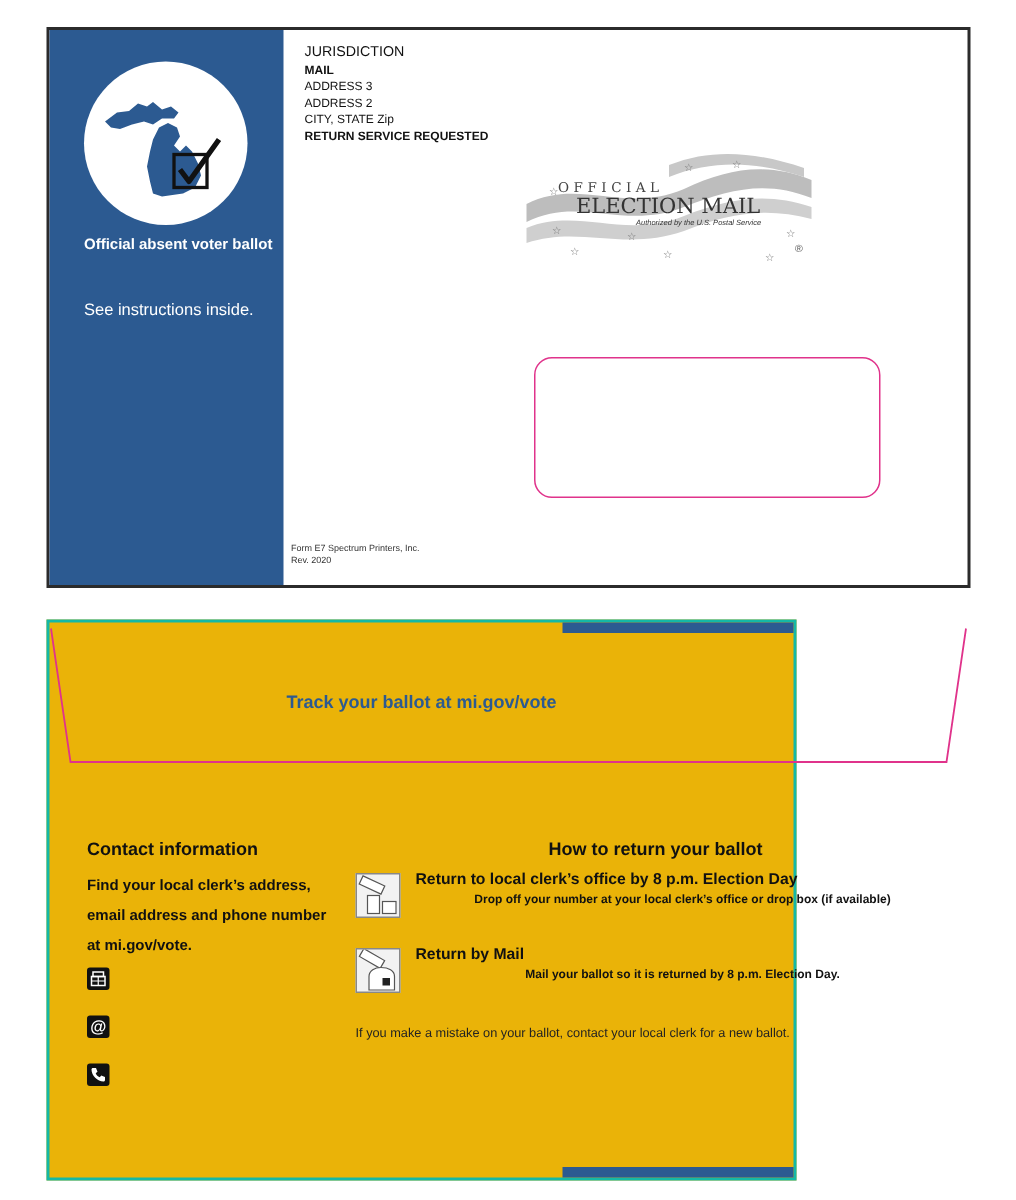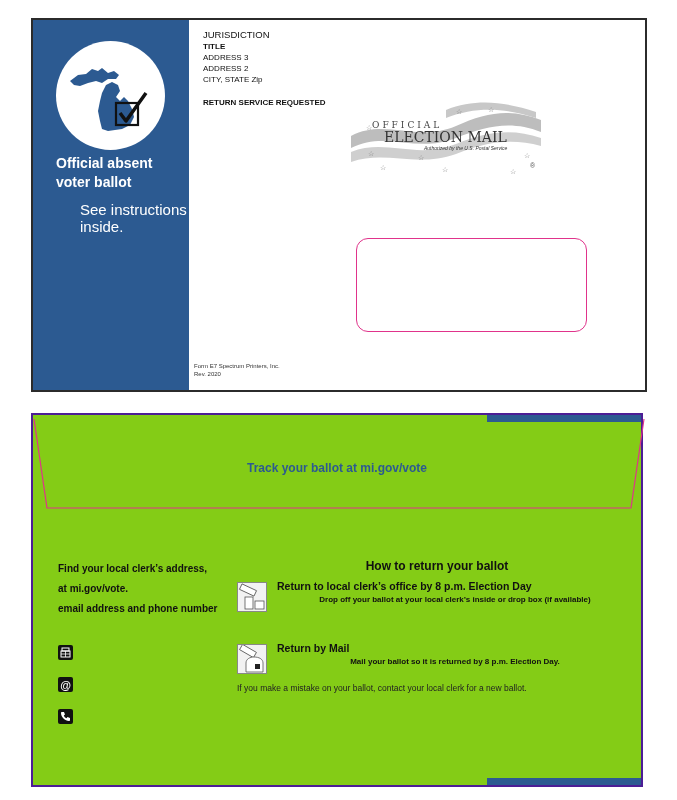--- a/index.html
+++ b/index.html
@@ -15,45 +15,45 @@
       position: absolute; left: 0; top: 0; width: 156px; height: 100%;
       background: #2c5a91;
     }
     .logo-circle {
       position: absolute; left: 23px; top: 21px; width: 109px; height: 109px;
       border-radius: 50%; background: #ffffff;
     }
     .logo-circle svg { position: absolute; left: 0; top: 0; }
     .panel-title {
       position: absolute; left: 23px; top: 134px; width: 130px;
-      color: #fff; font-weight: bold; font-size: 14px; line-height: 19px;
+      color: #fff; font-weight: bold; font-size: 10px; line-height: 19px;
     }
     .panel-sub {
-      position: absolute; left: 23px; top: 181px; color: #fff; font-size: 15px; margin-left: 24px;
+      position: absolute; left: 23px; top: 181px; color: #fff; font-size: 11px;
     }
 
     .return-addr { position: absolute; left: 170px; top: 9px; font-size: 8px; line-height: 11px; }
     .return-addr .jur { font-weight: normal; font-size: 9.5px; line-height: 12px; }
     .return-addr .title { font-weight: bold; }
-    .return-addr .rsr { font-weight: bold; margin-top: 12px; }
+    .return-addr .rsr { font-weight: bold; margin-top: 0; }
 
     .election-mail { position: absolute; left: 313px; top: 78px; }
 
     .address-window {
       position: absolute; left: 323px; top: 218px; width: 231px; height: 94px;
       border: 1.5px solid #e0338b; border-radius: 12px;
     }
     .form-info {
       position: absolute; left: 161px; top: 342px; font-size: 6px; line-height: 8px; color: #333;
     }
 
     
     .back {
-      position: absolute; left: 31px; top: 413px; width: 612px; height: 374px;
-      border: 2px solid #4c1d95; background: #84cc16;
+      position: absolute; left: 31px; top: 413px; width: 500px; height: 374px;
+      border: 2px solid #14b8a6; background: #eab308;
     }
     .back .blue-strip-top {
       position: absolute; right: 0; top: 0; width: 154px; height: 7px; background: #2c5a91;
     }
     .back .blue-strip-bottom {
       position: absolute; right: 0; bottom: 0; width: 154px; height: 7px; background: #2c5a91;
     }
     .flap-svg { position: absolute; left: 0; top: 0; }
     .track-text {
       position: absolute; left: 0; width: 100%; top: 46px; text-align: center;
@@ -94,21 +94,21 @@
         <rect x="60" y="62" width="22" height="22" fill="none" stroke="#111" stroke-width="2.2"></rect>
         <path d="M64 72 L70 80 L90 52" fill="none" stroke="#111" stroke-width="3.5" stroke-linejoin="round"></path>
       </svg>
     </div>
     <div class="panel-title">Official absent voter ballot</div>
     <div class="panel-sub">See instructions inside.</div>
   </div>
 
   <div class="return-addr">
     <div class="jur">JURISDICTION</div>
-    <div class="title">TITLE</div>
+    <div class="title">MAIL</div>
     <div>ADDRESS 3</div>
     <div>ADDRESS 2</div>
     <div>CITY, STATE Zip</div>
     <div class="rsr">RETURN SERVICE REQUESTED</div>
   </div>
 
   <div class="election-mail">
     <svg width="200" height="80" viewBox="0 0 200 80">
       <path d="M5 38 C40 20 70 45 110 28 C140 14 165 10 195 22 L195 34 C165 22 140 28 110 40 C70 56 40 32 5 50 Z" fill="#bdbdbd"></path>
       <path d="M5 54 C40 40 70 62 110 46 C140 34 165 30 195 40 L195 48 C165 40 140 44 110 56 C70 70 40 52 5 64 Z" fill="#cfcfcf"></path>
@@ -138,23 +138,24 @@
 </div>
 
 <div class="back">
   <div class="blue-strip-top"></div>
   <svg class="flap-svg" width="612" height="100" viewBox="0 0 612 100">
     <polyline points="1,4 14,93 598,93 611,4" fill="none" stroke="#e0338b" stroke-width="1.2"></polyline>
   </svg>
   <div class="track-text">Track your ballot at mi.gov/vote</div>
 
   <div class="contact">
+    <h3>Contact information</h3>
     <p>Find your local clerk’s address,</p>
+    <p>email address and phone number</p>
     <p>at mi.gov/vote.</p>
-    <p>email address and phone number</p>
     <div class="contact-icon" style="top:86px;">
       <svg width="11" height="11" viewBox="0 0 11 11">
           <rect x="2" y="1" width="7" height="3" fill="none" stroke="#fff" stroke-width="1"></rect>
           <rect x="1" y="4" width="9" height="6" fill="none" stroke="#fff" stroke-width="1"></rect>
           <line x1="5.5" y1="4" x2="5.5" y2="10" stroke="#fff" stroke-width="0.8"></line>
           <line x1="1" y1="7" x2="10" y2="7" stroke="#fff" stroke-width="0.8"></line>
         </svg>
     </div>
     <div class="contact-icon" style="top:118px; font-size:11px; font-weight:bold;">@</div>
     <div class="contact-icon" style="top:150px;">
@@ -169,24 +170,24 @@
     <div class="method" style="height:42px;padding-left:12px;">
       <div class="micon">
         <svg width="28" height="28" viewBox="0 0 28 28">
             <rect x="2" y="4" width="16" height="6" transform="rotate(25 10 7)" fill="#fff" stroke="#555" stroke-width="0.8"></rect>
             <rect x="7" y="14" width="8" height="12" fill="#fff" stroke="#555" stroke-width="0.8"></rect>
             <rect x="17" y="18" width="9" height="8" fill="#fff" stroke="#555" stroke-width="0.8"></rect>
           </svg>
       </div>
       <div class="mtitle">Return to local clerk’s office by 8 p.m. Election Day</div>
       <div class="mdesc">
-        <div>Drop off your ballot at your local clerk’s inside or drop box (if available)</div>
+        <div>Drop off your number at your local clerk’s office or drop box (if available)</div>
       </div>
     </div>
-    <div class="method" style="height:42px; margin-top:20px;">
+    <div class="method" style="height:42px; margin-top:8px;">
       <div class="micon">
         <svg width="28" height="28" viewBox="0 0 28 28">
             <rect x="2" y="3" width="16" height="6" transform="rotate(30 10 6)" fill="#fff" stroke="#555" stroke-width="0.8"></rect>
             <path d="M8 27 L8 18 C8 14 12 12 16 12 C21 12 25 14 25 18 L25 27 Z" fill="#fff" stroke="#555" stroke-width="0.8"></path>
             <rect x="17" y="19" width="5" height="5" fill="#222"></rect>
           </svg>
       </div>
       <div class="mtitle">Return by Mail</div>
       <div class="mdesc">Mail your ballot so it is returned by 8 p.m. Election Day.</div>
     </div>

